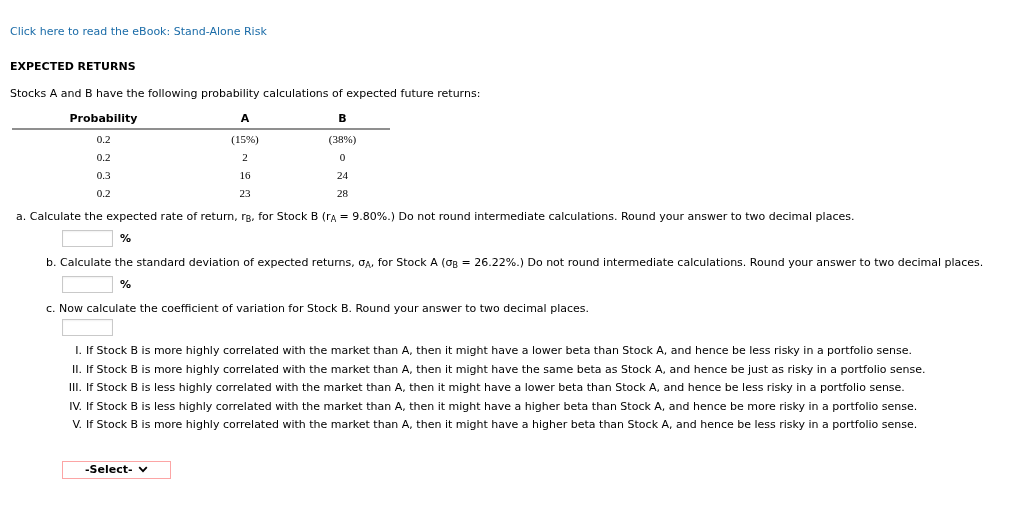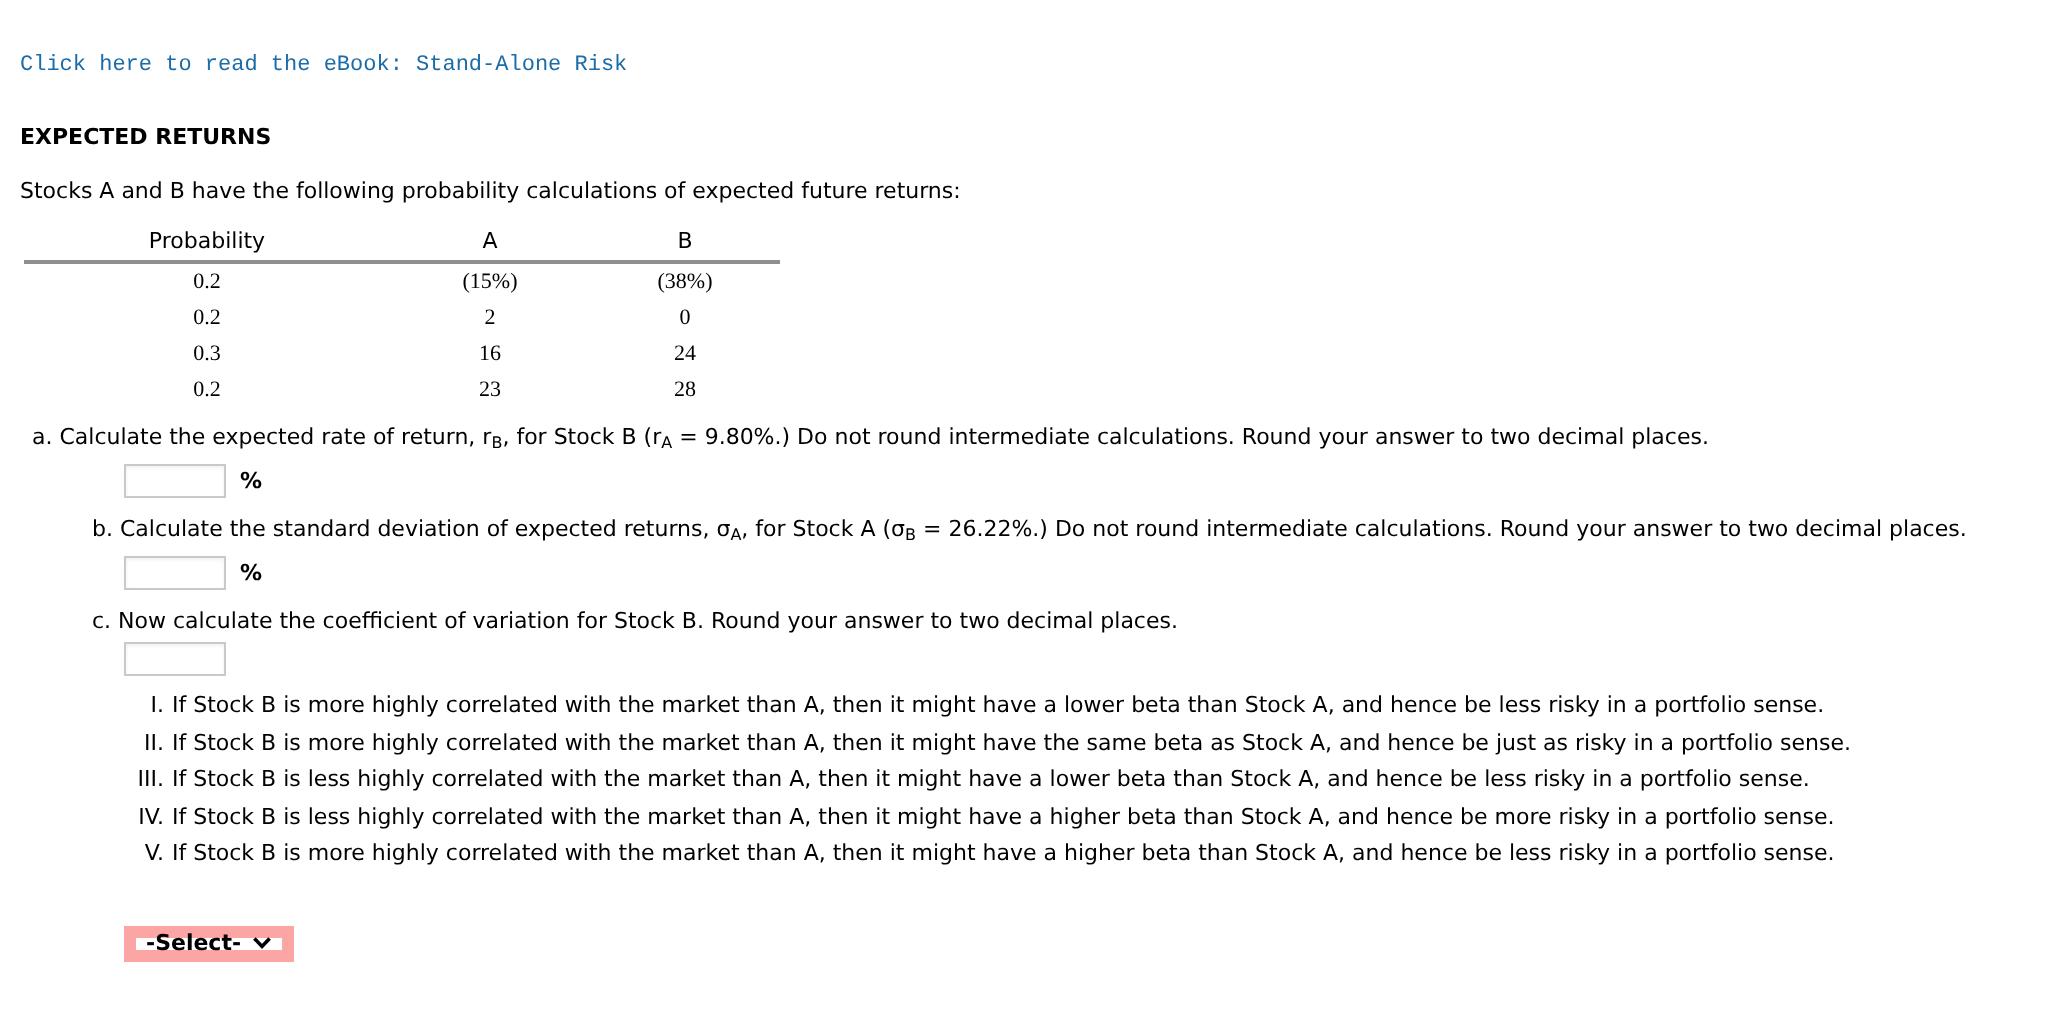--- a/index.html
+++ b/index.html
@@ -7,29 +7,29 @@
   body {
     width: 1024px; height: 505px;
     background: #ffffff;
     font-family: "DejaVu Sans", "Liberation Sans", sans-serif;
     font-size: 11px; color: #000;
     overflow: hidden;
   }
   .page { position: relative; width: 1024px; height: 505px; }
 
   .link-row { margin: 25px 0 0 10px; line-height: 13px; }
-  .ebook-link { color: #1b6ca8; text-decoration: none; cursor: pointer; font-family: Liberation Mono, monospace; }
+  .ebook-link { color: #1b6ca8; text-decoration: none; cursor: pointer; }
 
   .title { margin: 22px 0 0 10px; line-height: 13px; font-weight: bold; }
 
   .intro { margin: 14px 0 0 10px; line-height: 13px; }
 
   
   .dist-table { margin: 11px 0 0 12px; width: 378px; }
-  .thead { display: flex; font-weight: normal; line-height: 15px; padding-bottom: 2px; border-bottom: 2px solid #8f8f8f; }
+  .thead { display: flex; font-weight: bold; line-height: 15px; padding-bottom: 2px; border-bottom: 2px solid #8f8f8f; }
   .trow  { display: flex; height: 18px; align-items: center; font-family: Liberation Serif, serif; }
   .c1 { width: 183px; text-align: center; }
   .c2 { width: 100px; text-align: center; }
   .c3 { width: 95px;  text-align: center; }
 
   
   .qline { margin: 9px 0 0 46px; line-height: 13px; white-space: nowrap; }
   .qline.first { margin-top: 8px; margin-left: 16px; }
   .sub { font-size: 8px; vertical-align: -2px; }
   .answer-row { margin: 4px 0 0 62px; height: 17px; display: flex; align-items: center; }
@@ -42,22 +42,22 @@
   .unit { font-weight: bold; margin-left: 7px; }
 
   .options { margin: 6px 0 0 56px; }
   .option { line-height: 18.5px; white-space: nowrap; }
   .roman { display: inline-block; width: 26px; text-align: right; margin-right: 4px; }
 
   
   .select-box {
     margin: 26px 0 0 62px;
     display: inline-flex; align-items: center;
-    height: 18px; padding: 0 5px;
-    border: 6px solid #fca5a5; background: #fff;
+    height: 18px; padding: 0 22px;
+    border: 1px solid #fca5a5; background: #fff;
     font-weight: bold; cursor: pointer;
   }
   .chevron { display: inline-flex; margin-left: 5px; }
 </style>
 </head>
 <body>
 
 <div class="page">
 
   <div class="link-row">

